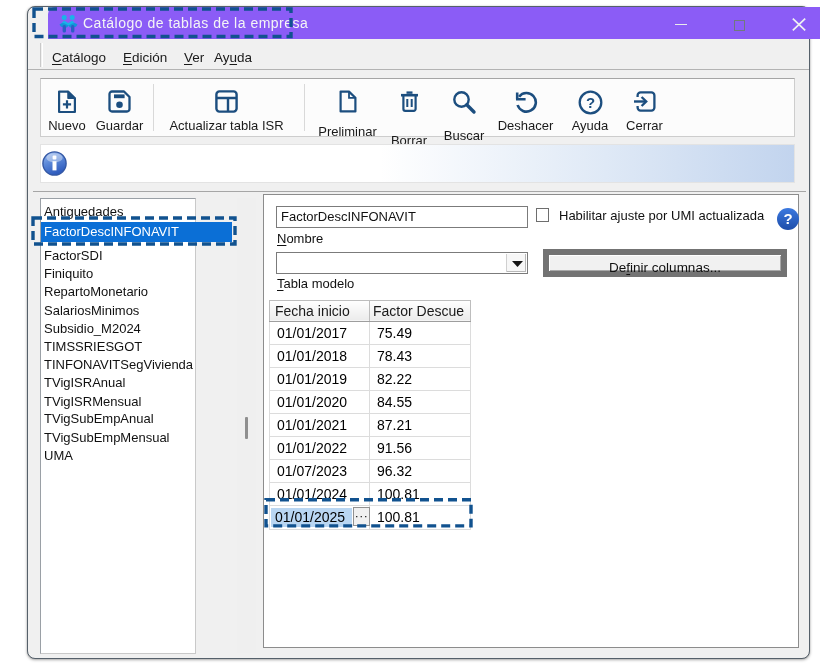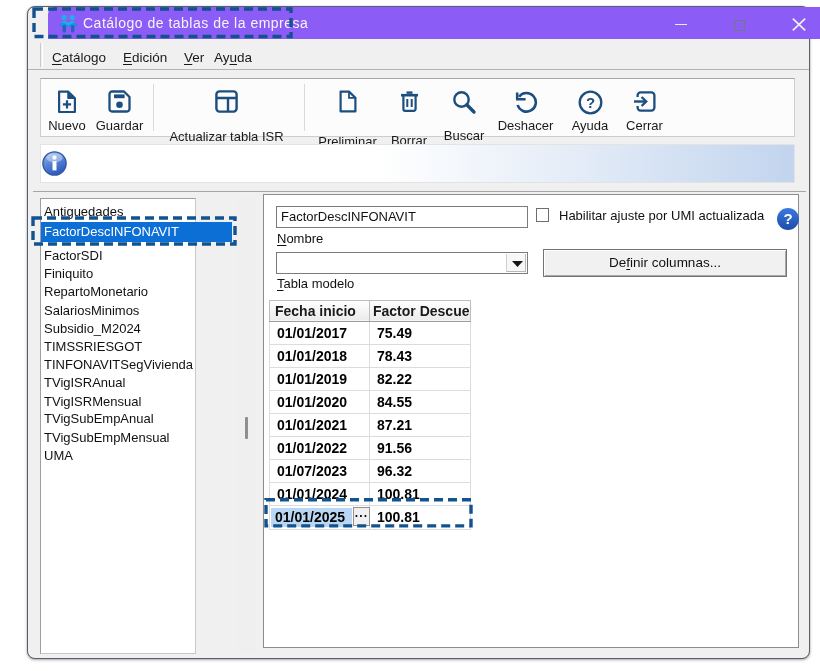--- a/index.html
+++ b/index.html
@@ -35,24 +35,24 @@
   .li { position:absolute; left:3px; font-size:13px; color:#111; white-space:nowrap; }
   #lisel { position:absolute; left:0px; top:22.5px; width:191px; height:20.5px;
     background:#0b6fd6; color:#ffffff; font-size:13px; line-height:20.5px; padding-left:3px; }
   #splitter { position:absolute; left:209px; top:191px; width:19px; height:455px; background:#efefef; }
   #grip { position:absolute; left:217px; top:410px; width:3px; height:22px; background:#8f8f8f; border-radius:1px; }
   #group { position:absolute; left:235px; top:187px; width:536px; height:454px;
     background:#ffffff; border:1px solid #8c8c8c; }
   .tb { position:absolute; background:#ffffff; border:1px solid #7b7b7b; font-size:13px; color:#111; }
   .lbl { position:absolute; font-size:13px; color:#111; }
   #btn-def { position:absolute; left:279px; top:54px; width:244px; height:28px;
-    background:#f1f1f1; border:1px solid #737373;
+    background:#f1f1f1; border:6px solid #737373;
     box-shadow:inset 1px 1px 0 #ffffff, inset -1px -1px 0 #a8a8a8;
     font-size:13.5px; color:#111; text-align:center; line-height:26px; }
-  table#grid { position:absolute; left:5px; top:104.5px; border-collapse:collapse;font-weight:bold; }
+  table#grid { position:absolute; left:5px; top:104.5px; border-collapse:collapse; }
   #grid td { border:1px solid #dcdcdc; font-size:14px; color:#000; padding:0 0 0 7px;
     height:23px; white-space:nowrap; }
   #grid tr.hdr td { background:linear-gradient(#ffffff,#ebebeb); border:1px solid #bdbdbd; border-bottom-color:#9e9e9e;
     height:21px; color:#1a1a1a; padding-left:5px; }
   .dash { position:absolute; pointer-events:none; }
 </style>
 </head>
 <body>
 <div id="win">
   <div id="titlebar">
@@ -96,29 +96,29 @@
         <circle cx="11.5" cy="14.8" r="3.3" fill="#1c4e7f"></circle>
       </svg>
       <div style="margin-top:5px">Guardar</div>
     </div>
     <div class="tsep" style="left:112px"></div>
     <div class="tbtn" style="left:124.5px;top:11px;width:122px">
       <svg width="23" height="23" viewBox="0 0 23 23">
         <rect x="1.4" y="1.4" width="20.2" height="20.2" rx="3" fill="none" stroke="#1c4e7f" stroke-width="2.4"></rect>
         <path d="M1.4 8 H21.6 M13 8 V21" stroke="#1c4e7f" stroke-width="2.4"></path>
       </svg>
-      <div style="margin-top:16px">Actualizar tabla ISR</div>
+      <div style="margin-top:5px">Actualizar tabla ISR</div>
     </div>
     <div class="tsep" style="left:262.5px"></div>
     <div class="tbtn" style="left:275.5px;top:11px;width:62px">
       <svg width="18" height="23" viewBox="0 0 18 23">
         <path d="M1.6 1.6 H10 L16.4 7.8 V21.4 H1.6 Z" fill="none" stroke="#1c4e7f" stroke-width="2.2" stroke-linejoin="round"></path>
         <path d="M10 1.6 V7.8 H16.4" fill="none" stroke="#1c4e7f" stroke-width="1.8"></path>
       </svg>
-      <div style="margin-top:21px">Preliminar</div>
+      <div style="margin-top:11px">Preliminar</div>
     </div>
     <div class="tbtn" style="left:346px;top:11px;width:44px">
       <svg width="21" height="23" viewBox="0 0 21 23">
         <path d="M7.5 2.6 H13.5" stroke="#1c4e7f" stroke-width="2.4"></path>
         <path d="M2 5.2 H19" stroke="#1c4e7f" stroke-width="2.6"></path>
         <path d="M4.4 5.2 V19 a1.8 1.8 0 0 0 1.8 1.8 H14.8 a1.8 1.8 0 0 0 1.8-1.8 V5.2" fill="none" stroke="#1c4e7f" stroke-width="2.2"></path>
         <path d="M8.3 9 V17 M12.7 9 V17" stroke="#1c4e7f" stroke-width="2"></path>
       </svg>
       <div style="margin-top:20px">Borrar</div>
     </div>

